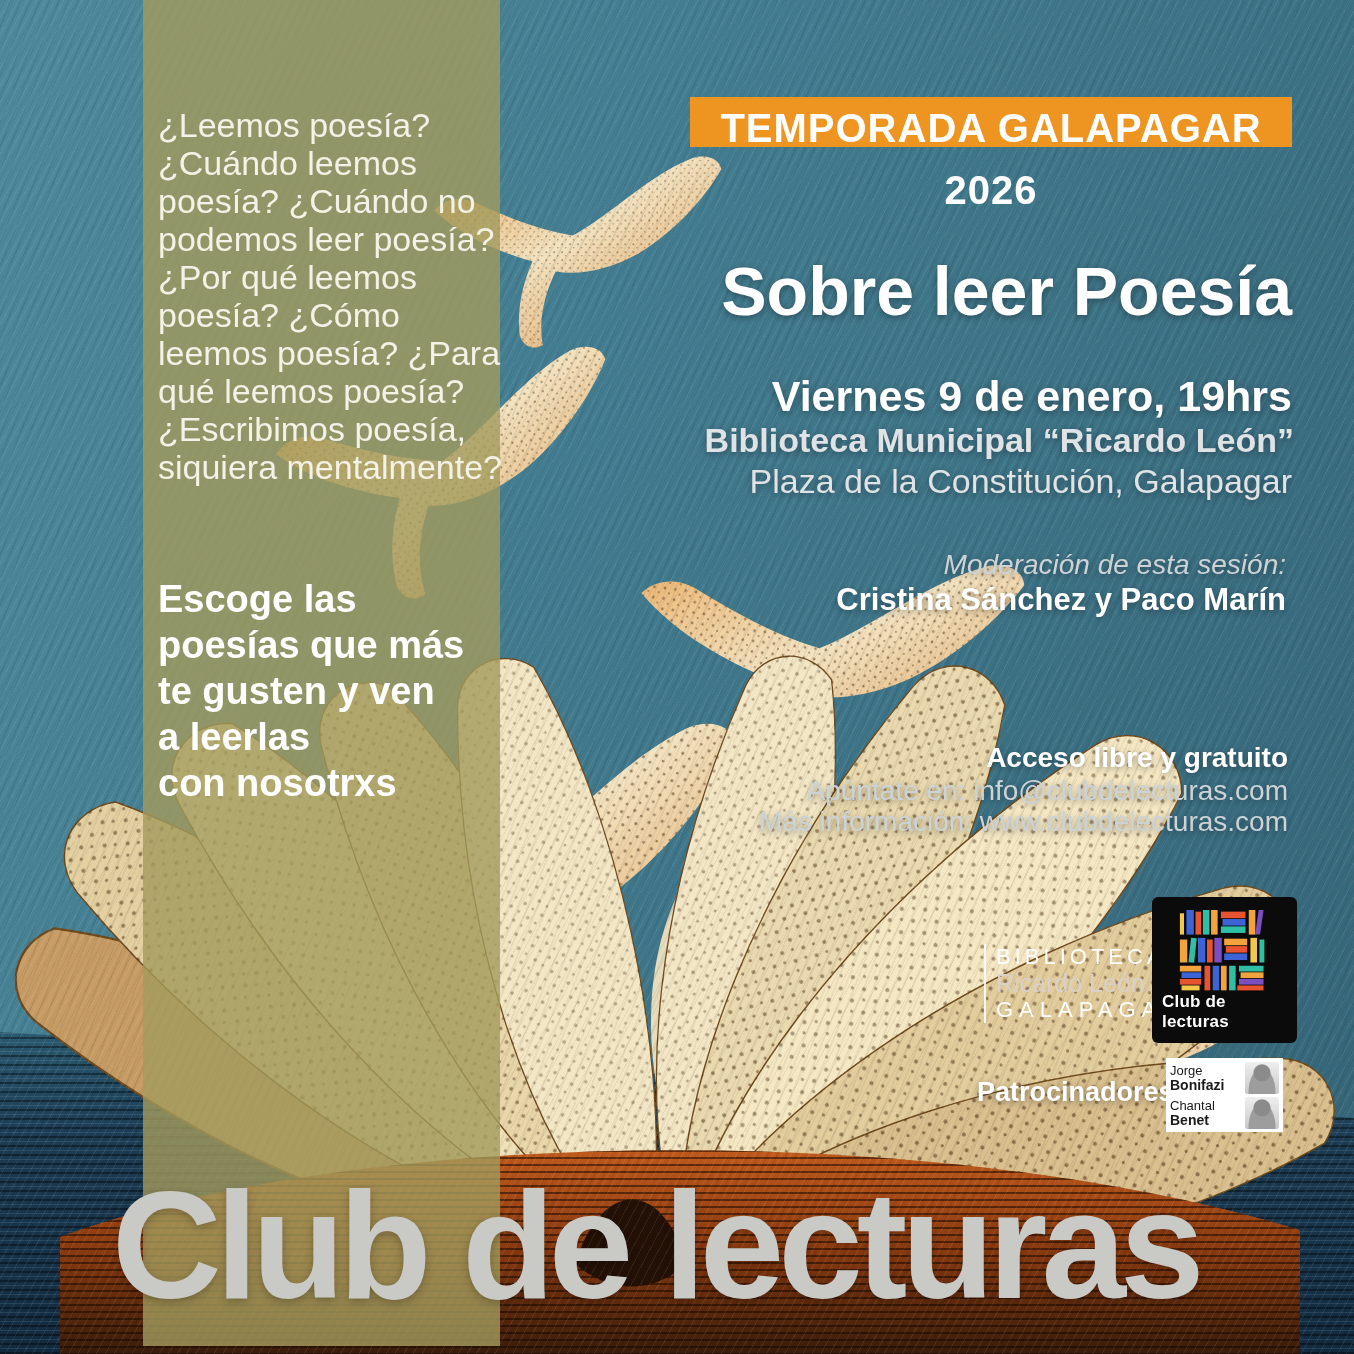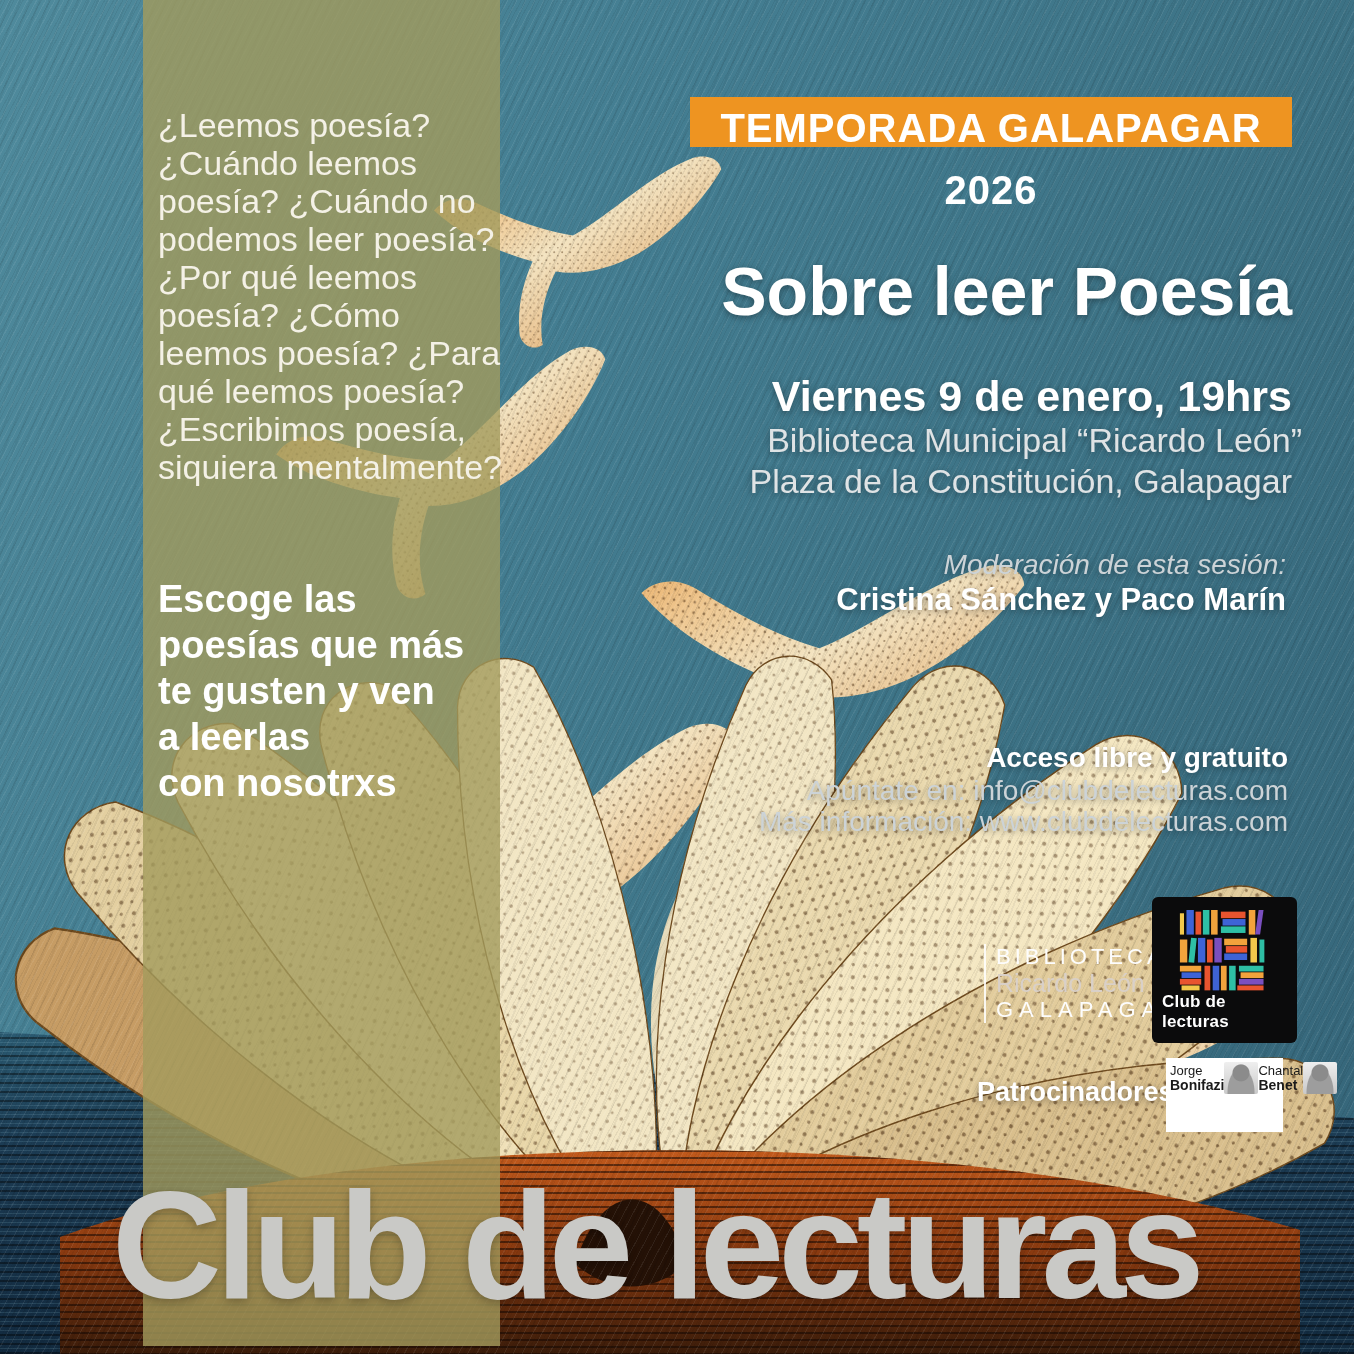--- a/index.html
+++ b/index.html
@@ -33,21 +33,21 @@
   .txt{position:absolute;z-index:10;margin:0;}
   .shadowed{text-shadow:0 2px 7px rgba(0,0,0,.35);}
   .preline{white-space:pre-line;}
 
   .banner{
     left:690px;top:97px;width:602px;height:50px;background:#EE9421;
     color:#fff;font-weight:bold;font-size:40px;line-height:62px;text-align:center;letter-spacing:1px;
   }
   .title{right:62px;top:224px;font-weight:bold;font-size:68px;color:#fff;text-align:right;margin-top:28px;}
   .datetime{right:62px;top:372px;font-weight:bold;font-size:43px;color:#fff;text-align:right;}
-  .venue{right:52px;top:421px;font-size:34px;color:#dfe3e5;text-align:right;}
+  .venue{right:60px;top:421px;font-size:34px;color:#dfe3e5;text-align:right;font-weight:bold;}
   .address{right:62px;top:462px;font-size:34px;color:#dfe3e5;}
   .mod-label{right:68px;top:549px;font-size:28px;color:#ccd3d7;text-align:right;font-style:italic;}
   .mod-names{right:68px;top:582px;font-size:31px;font-weight:bold;color:#fff;text-align:right;}
   .acc-free{right:66px;top:742px;font-size:28px;font-weight:bold;color:#fff;text-align:right;}
   .acc-signup{right:66px;top:775px;font-size:28px;color:#ccd3d7;text-align:right;}
   .acc-info{right:66px;top:806px;font-size:28px;color:#ccd3d7;text-align:right;}
 
   .questions{left:158px;top:106px;width:345px;font-size:34px;line-height:38px;color:#f4f1e6;}
   .invite{left:158px;top:560px;width:345px;font-size:38px;line-height:46px;font-weight:bold;color:#fff;margin-top:16px;}
 
@@ -59,21 +59,21 @@
   .club-logo{
     left:1152px;top:897px;width:145px;height:146px;background:#0b0b0c;border-radius:6px;
     display:flex;flex-direction:column;align-items:center;justify-content:space-between;
     padding:13px 10px 11px;box-sizing:border-box;
   }
   .club-logo .label{font-size:17px;font-weight:bold;color:#fff;letter-spacing:.2px;}
 
   .sponsors-label{left:977px;top:1077px;font-size:27px;font-weight:bold;color:#fff;}
   .sponsors-box{
     left:1166px;top:1058px;width:117px;height:74px;background:#fff;z-index:10;position:absolute;
-    display:flex;justify-content:space-between;padding:3px 4px;box-sizing:border-box;
+    display:flex;flex-direction:column;justify-content:space-between;padding:3px 4px;box-sizing:border-box;
   }
   .sponsor{display:flex;justify-content:space-between;align-items:center;height:33px;}
   .sponsor .names{line-height:15px;color:#1a1a1a;}
   .sponsor .first{font-size:13px;display:block;}
   .sponsor .last{font-size:14px;font-weight:bold;display:block;}
   .sponsor .photo{
     width:34px;height:32px;border-radius:2px;
     background:
       radial-gradient(circle at 50% 34%, #8b8b8b 0 8px, transparent 9px),
       radial-gradient(ellipse at 50% 95%, #9d9d9d 0 13px, transparent 14px),

